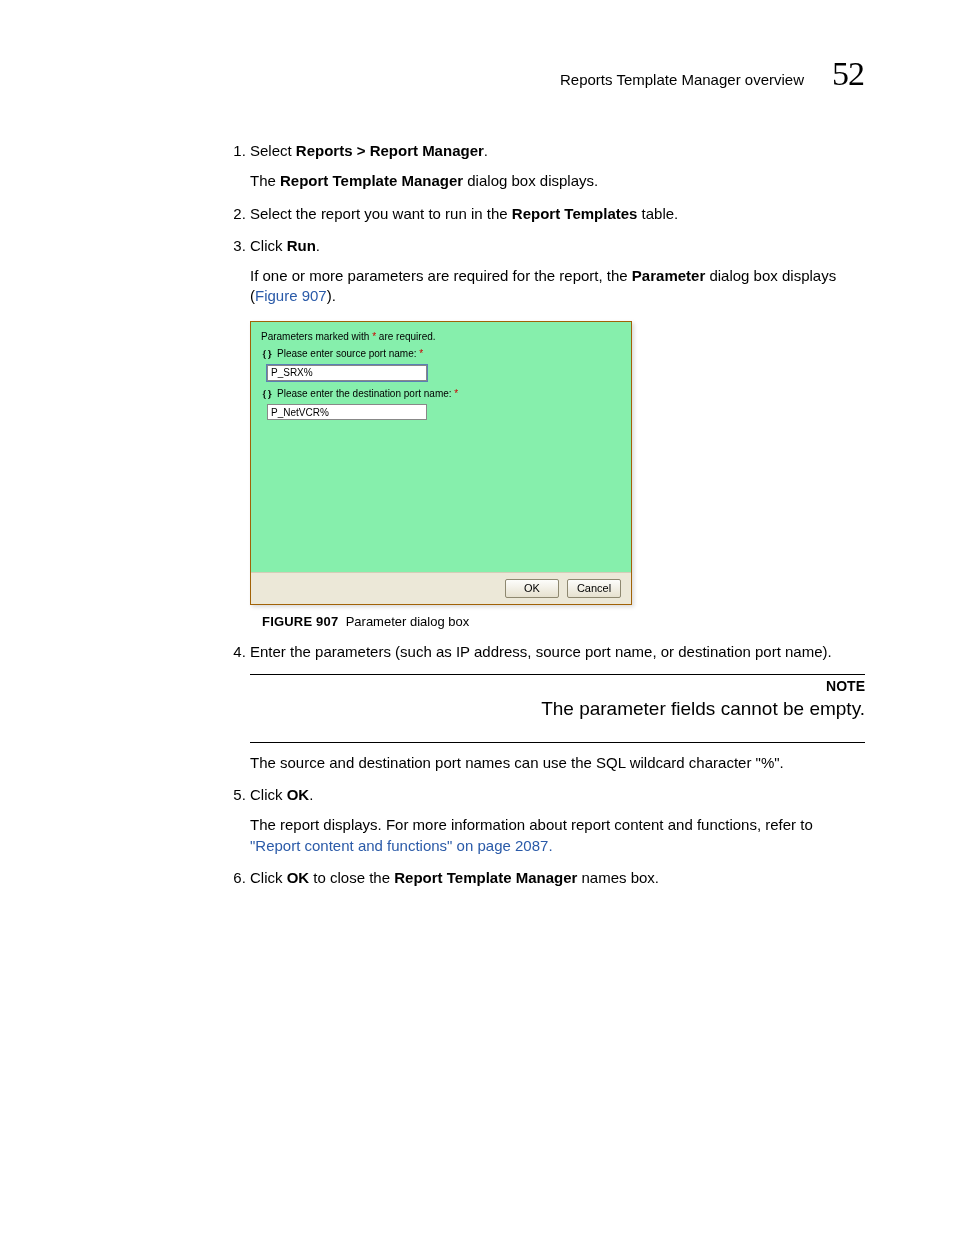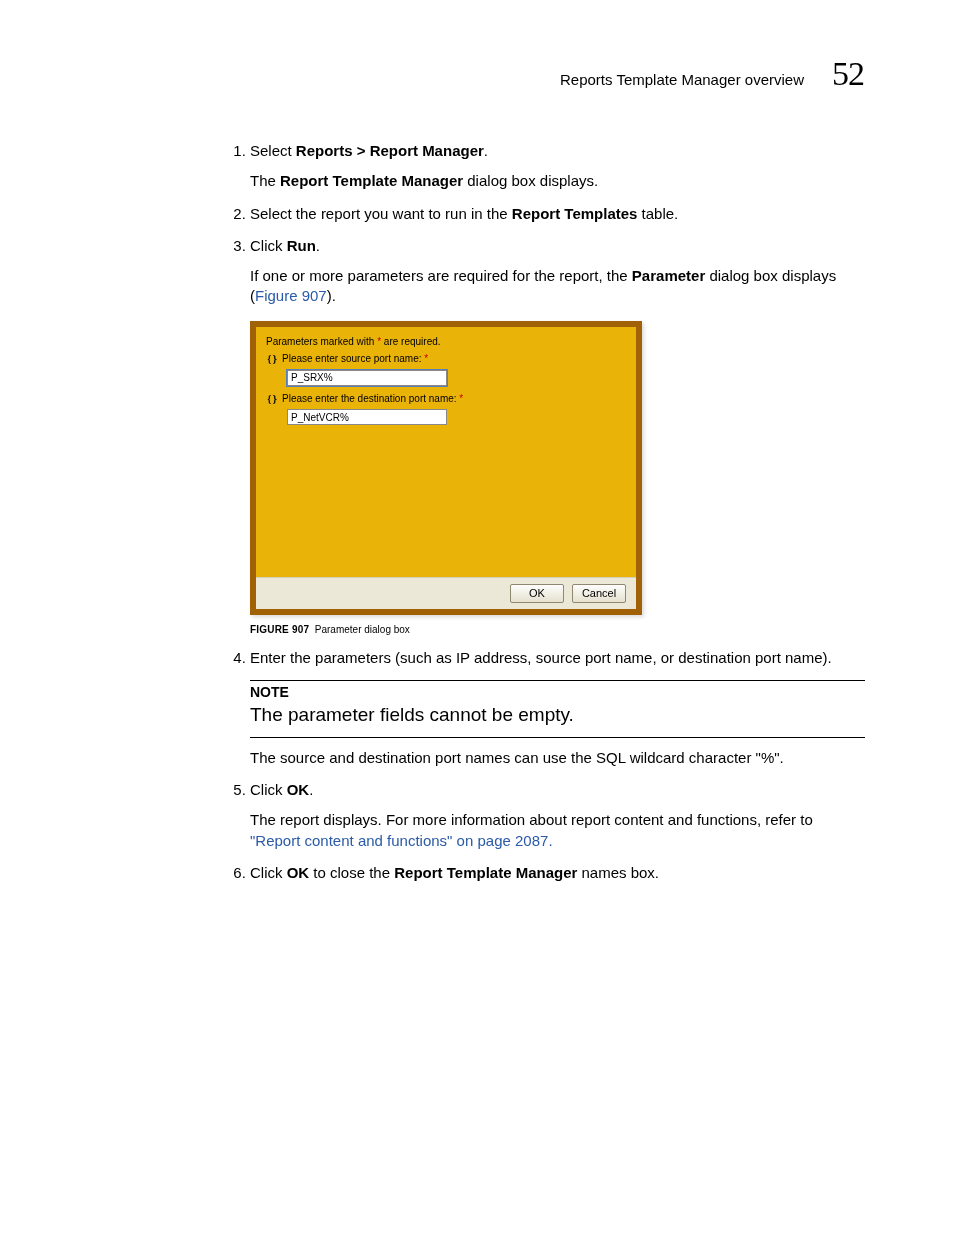--- a/index.html
+++ b/index.html
@@ -57,22 +57,22 @@
   .step-body p {
     margin: 10px 0 0 0;
   }
   .bold { font-weight: 700; }
   .link { color: #2a5aa8; }
   .figure-box {
     margin: 14px 0 10px 0;
   }
   .dialog {
     width: 380px;
-    border: 6px solid #a16207;
-    background: #eab308;
+    border: 1px solid #a16207;
+    background: #86efac;
     box-shadow: 2px 2px 4px rgba(0,0,0,0.15);
   }
   .dialog-body {
     padding: 8px 10px 4px 10px;
     min-height: 238px;
     border-bottom: 1px solid #d4cdb8;
     font-size: 10px;
     color: #000;
   }
   .dlg-required {
@@ -90,21 +90,21 @@
     font-family: monospace;
     font-size: 10px;
     display: inline-block;
     width: 12px;
     text-align: center;
   }
   .param-label {
     font-size: 10px;
   }
   .param-input {
-    margin: 2px 0 6px 21px;
+    margin: 2px 0 6px 6px;
     height: 16px;
     width: 160px;
     box-sizing: border-box;
     border: 1px solid #888;
     font-size: 10px;
     padding: 1px 3px;
     background: #fff;
     font-family: Arial, sans-serif;
   }
   .param-input.focused {
@@ -121,34 +121,36 @@
     min-width: 54px;
     height: 19px;
     font-size: 11px;
     background: linear-gradient(#fdfdfb, #e6e1cf);
     border: 1px solid #8e8870;
     border-radius: 2px;
     padding: 0 8px;
     cursor: pointer;
   }
   .figure-caption {
-    font-size: 10px;
+    font-size: 13px;
     margin-top: 8px;
+    margin-left: 12px;
   }
   .figure-caption .fig-label {
     font-weight: 700;
     font-family: "Arial Narrow", Arial, sans-serif;
     letter-spacing: 0.2px;
   }
   .note-block {
     margin: 12px 0 10px 0;
     border-top: 1.5px solid #000;
     border-bottom: 1.5px solid #000;
-    padding: 2px 0 9px 0;
+    padding: 2px 0 20px 0;
     width: 615px;
+    text-align: right;
   }
   .note-title {
     font-weight: 700;
     font-size: 14px;
     font-family: "Arial Narrow", Arial, sans-serif;
   }
   .note-text {
     font-size: 19px;
   }
 </style>

